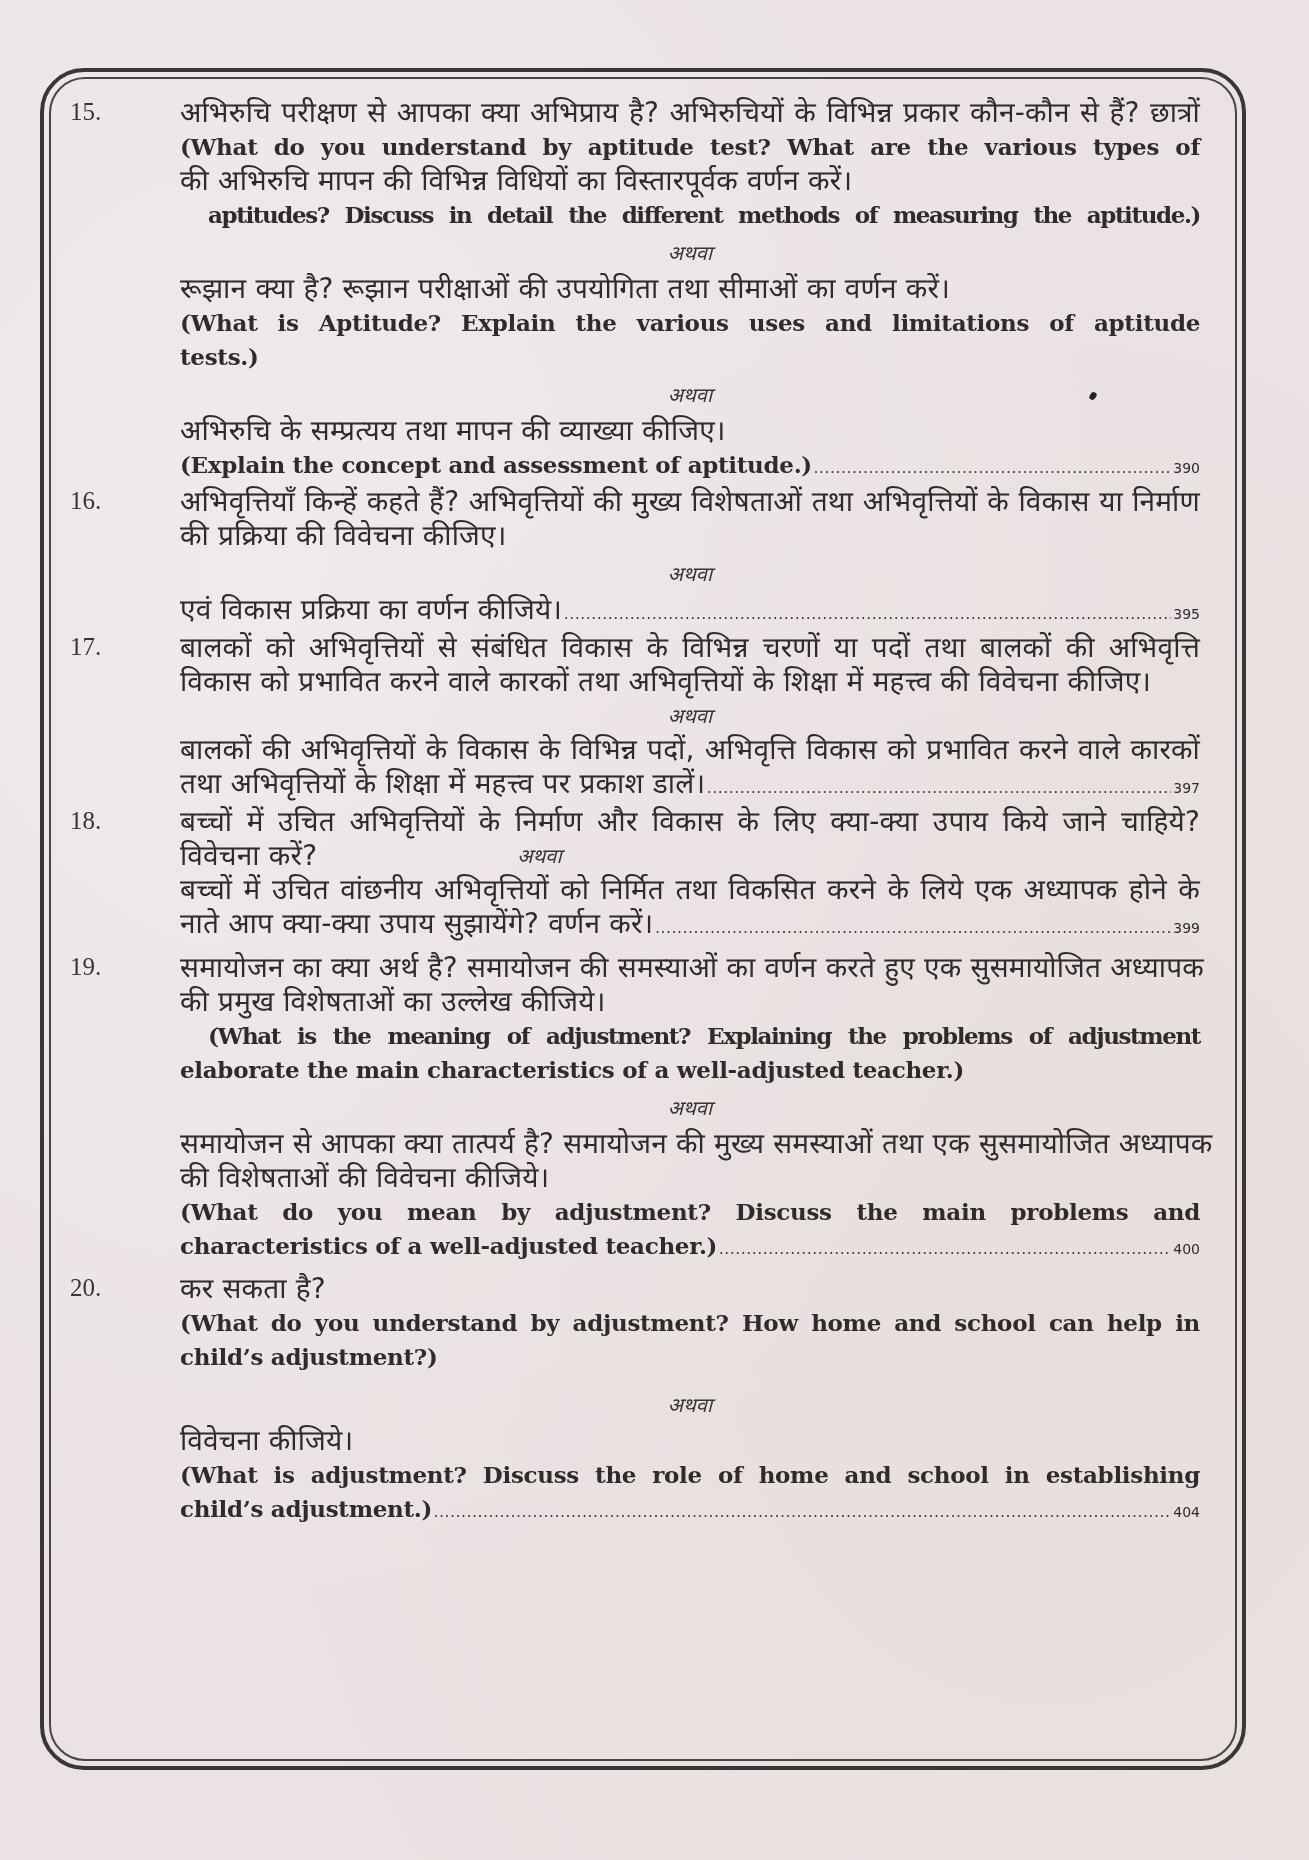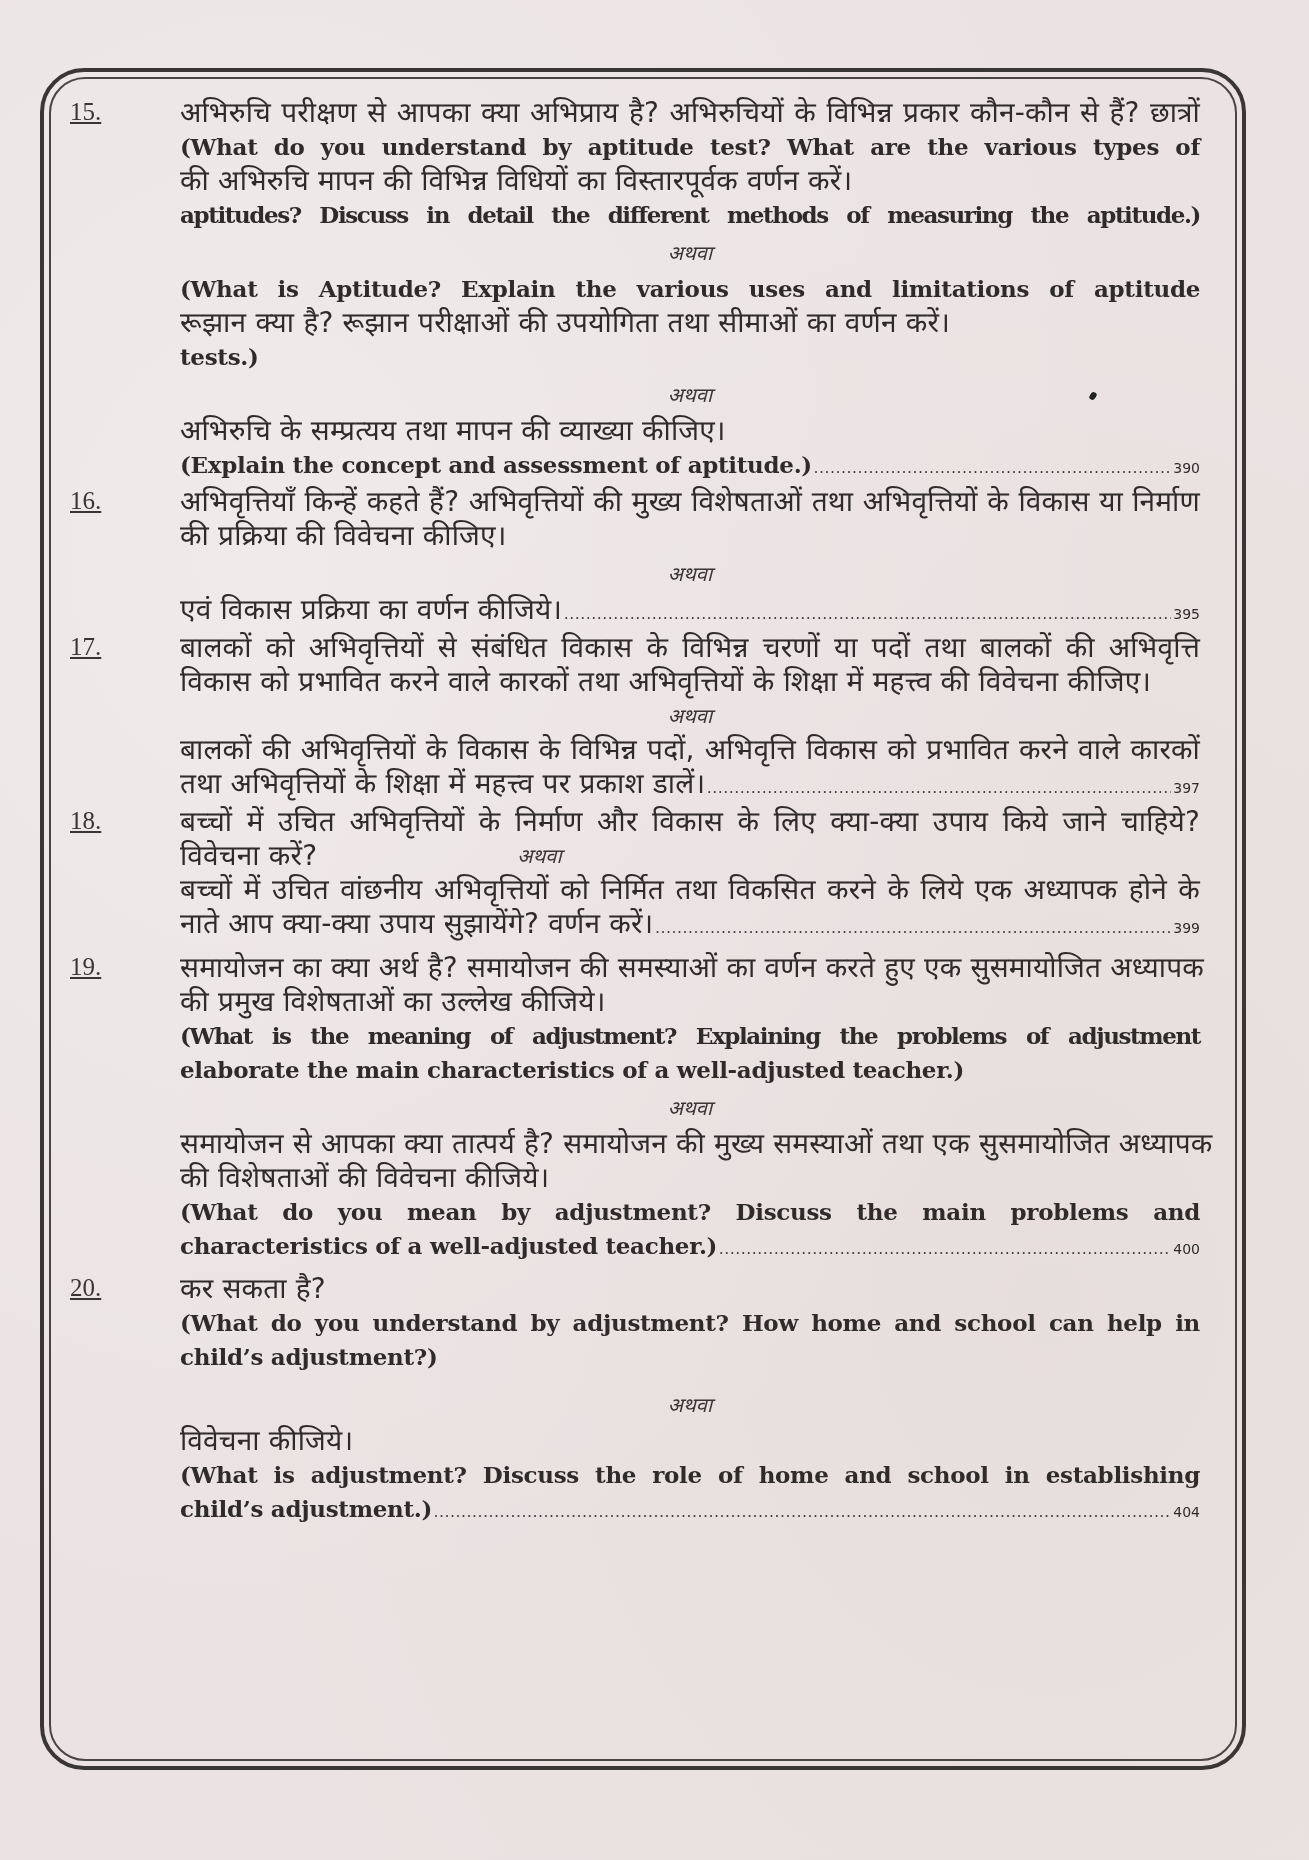--- a/index.html
+++ b/index.html
@@ -47,41 +47,40 @@
     .q {
       position: relative;
     }
     .qnum {
       position: absolute;
       left: -110px;
       top: 2px;
       font-family: "Liberation Serif", "DejaVu Serif", serif;
       font-size: 25px;
       color: #3a3535;
-      text-decoration: underline;
     }
     .line {
       font-size: 24px;
       line-height: 34px;
       white-space: nowrap;
       text-align: justify;
       text-align-last: justify;
     }
     .hi {
       font-family: "DejaVu Sans", "Liberation Sans", sans-serif;
       font-size: 28px;
       letter-spacing: 0.2px;
     }
     .en {
       font-family: "DejaVu Serif", "Liberation Serif", serif;
       font-weight: bold;
       font-size: 23px;
       letter-spacing: -0.3px;
     }
-    .en.tight { letter-spacing: -1.4px; }
+    .en.tight { letter-spacing: -1.4px; margin-left: 28px; }
     .last { text-align-last: left; }
     .or {
       font-family: "DejaVu Sans", "Liberation Sans", sans-serif;
       font-style: italic;
       font-size: 20px;
       text-align: center;
       line-height: 34px;
       margin: 4px 0 2px 0;
       color: #3a3535;
     }
@@ -143,22 +142,22 @@
 
 <div class="content">
 
   <div class="q">
     <span class="qnum">15.</span>
     <div class="line hi">अभिरुचि परीक्षण से आपका क्या अभिप्राय है? अभिरुचियों के विभिन्न प्रकार कौन-कौन से हैं? छात्रों</div>
     <div class="line en">(What do you understand by aptitude test? What are the various types of</div>
     <div class="line hi last">की अभिरुचि मापन की विभिन्न विधियों का विस्तारपूर्वक वर्णन करें।</div>
     <div class="line en tight">aptitudes? Discuss in detail the different methods of measuring the aptitude.)</div>
     <div class="or">अथवा</div>
+    <div class="line hi last">रूझान क्या है? रूझान परीक्षाओं की उपयोगिता तथा सीमाओं का वर्णन करें।</div>
     <div class="line en">(What is Aptitude? Explain the various uses and limitations of aptitude</div>
-    <div class="line hi last">रूझान क्या है? रूझान परीक्षाओं की उपयोगिता तथा सीमाओं का वर्णन करें।</div>
     <div class="line en last">tests.)</div>
     <div class="or">अथवा</div>
     <div class="line hi last">अभिरुचि के सम्प्रत्यय तथा मापन की व्याख्या कीजिए।</div>
     <div class="leader">
       <span class="en">(Explain the concept and assessment of aptitude.)</span>
       <span class="dots"></span>
       <span class="page-ref">390</span>
     </div>
   </div>
 

